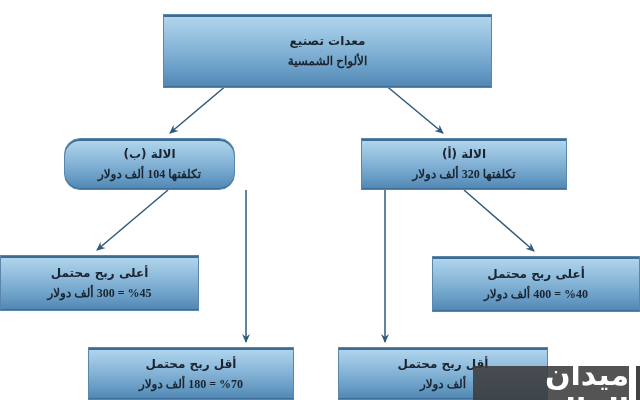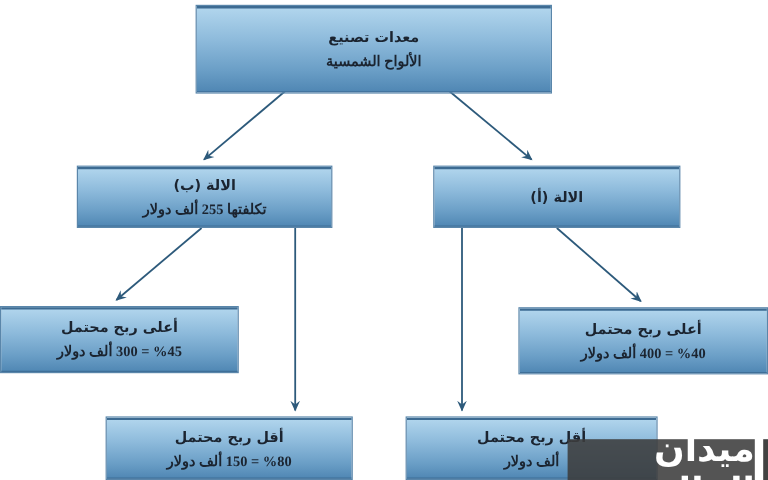--- a/index.html
+++ b/index.html
@@ -28,22 +28,22 @@
       text-align: center;
       color: #1b2430;
       font-weight: bold;
     }
     .node .line1, .node .line2 {
       font-size: 12px;
       line-height: 20px;
       white-space: nowrap;
     }
     .node .line2 { direction: rtl; unicode-bidi: plaintext; font-family: Liberation Serif, serif; }
-    #root { left: 163px; top: 4px; width: 297px; height: 74px; }
-    #machineB { left: 64px; top: 138px; width: 213px; height: 52px; }
+    #root { left: 163px; top: 14px; width: 329px; height: 74px; }
+    #machineB { left: 64px; top: 138px; width: 171px; height: 52px; border-radius: 16px; }
     #machineA { left: 361px; top: 138px; width: 206px; height: 52px; }
     #bHigh { left: 0px; top: 255px; width: 199px; height: 56px; }
     #aHigh { left: 432px; top: 256px; width: 208px; height: 56px; }
     #bLow { left: 88px; top: 347px; width: 206px; height: 53px; }
     #aLow { left: 338px; top: 347px; width: 210px; height: 53px; }
 
     svg.connectors {
       position: absolute;
       left: 0; top: 0;
       width: 640px; height: 400px;
@@ -105,40 +105,41 @@
   <line x1="385" y1="190" x2="385" y2="342" stroke="#2d5a7b" stroke-width="1.5" marker-end="url(#arr)"></line>
 </svg>
 
 <div class="node" id="root">
   <div class="line1">معدات تصنيع</div>
   <div class="line2">الألواح الشمسية</div>
 </div>
 
 <div class="node" id="machineB">
   <div class="line1">الالة (ب)</div>
-  <div class="line2">تكلفتها 255 ألف دولار</div>
+  <div class="line2">تكلفتها 104 ألف دولار</div>
 </div>
 
 <div class="node" id="machineA">
   <div class="line1">الالة (أ)</div>
+  <div class="line2">تكلفتها 320 ألف دولار</div>
 </div>
 
 <div class="node" id="bHigh">
   <div class="line1">أعلى ربح محتمل</div>
   <div class="line2">%45 = 300 ألف دولار</div>
 </div>
 
 <div class="node" id="aHigh">
   <div class="line1">أعلى ربح محتمل</div>
   <div class="line2">%40 = 400 ألف دولار</div>
 </div>
 
 <div class="node" id="bLow">
   <div class="line1">أقل ربح محتمل</div>
-  <div class="line2">%80 = 150 ألف دولار</div>
+  <div class="line2">%70 = 180 ألف دولار</div>
 </div>
 
 <div class="node" id="aLow">
   <div class="line1">أقل ربح محتمل</div>
   <div class="line2">ألف دولار</div>
 </div>
 
 <div class="watermark">
   <div class="wm-text">ميدان المال</div>
   <div class="wm-logo">

